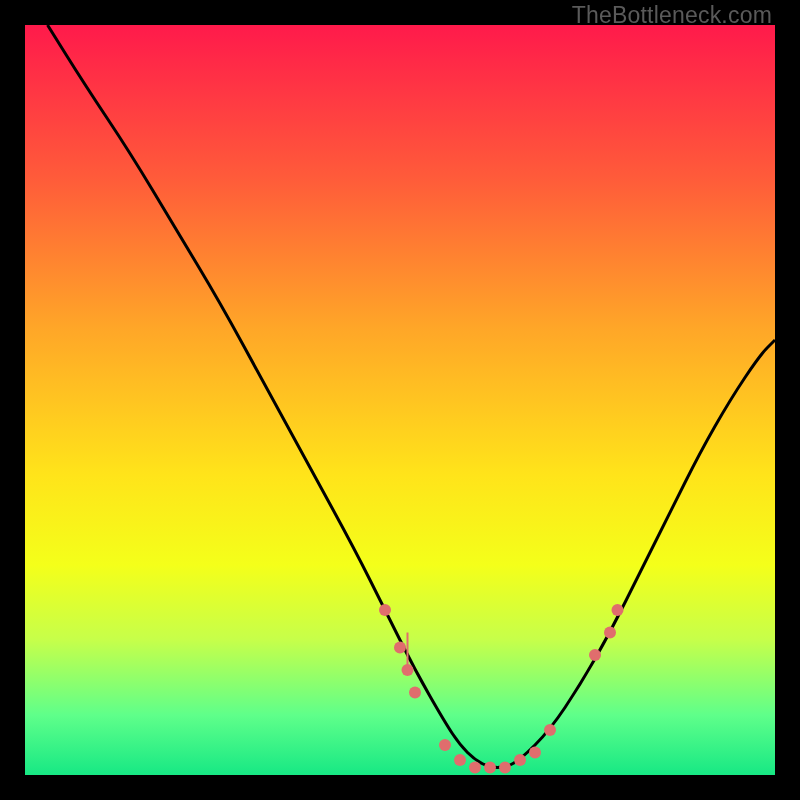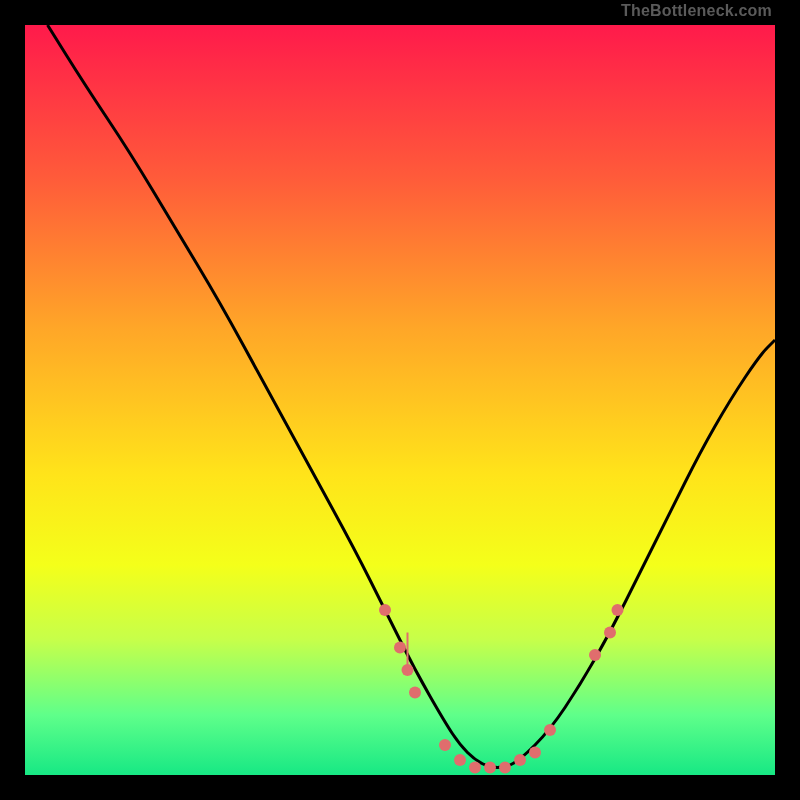--- a/index.html
+++ b/index.html
@@ -23,22 +23,22 @@
     left: 0;
     top: 0;
     width: 750px;
     height: 750px;
   }
   .watermark {
     position: absolute;
     top: 2px;
     right: 28px;
     font-family: Arial, Helvetica, sans-serif;
-    font-size: 16px;
-    font-weight: bold;
+    font-size: 23px;
+    font-weight: normal;
     color: #5a5a5a;
     letter-spacing: 0.2px;
   }
   svg { display: block; }
 </style>
 </head>
 <body>
 
 <div class="frame">
   <svg class="plot-area" width="750" height="750" viewBox="0 0 750 750">

